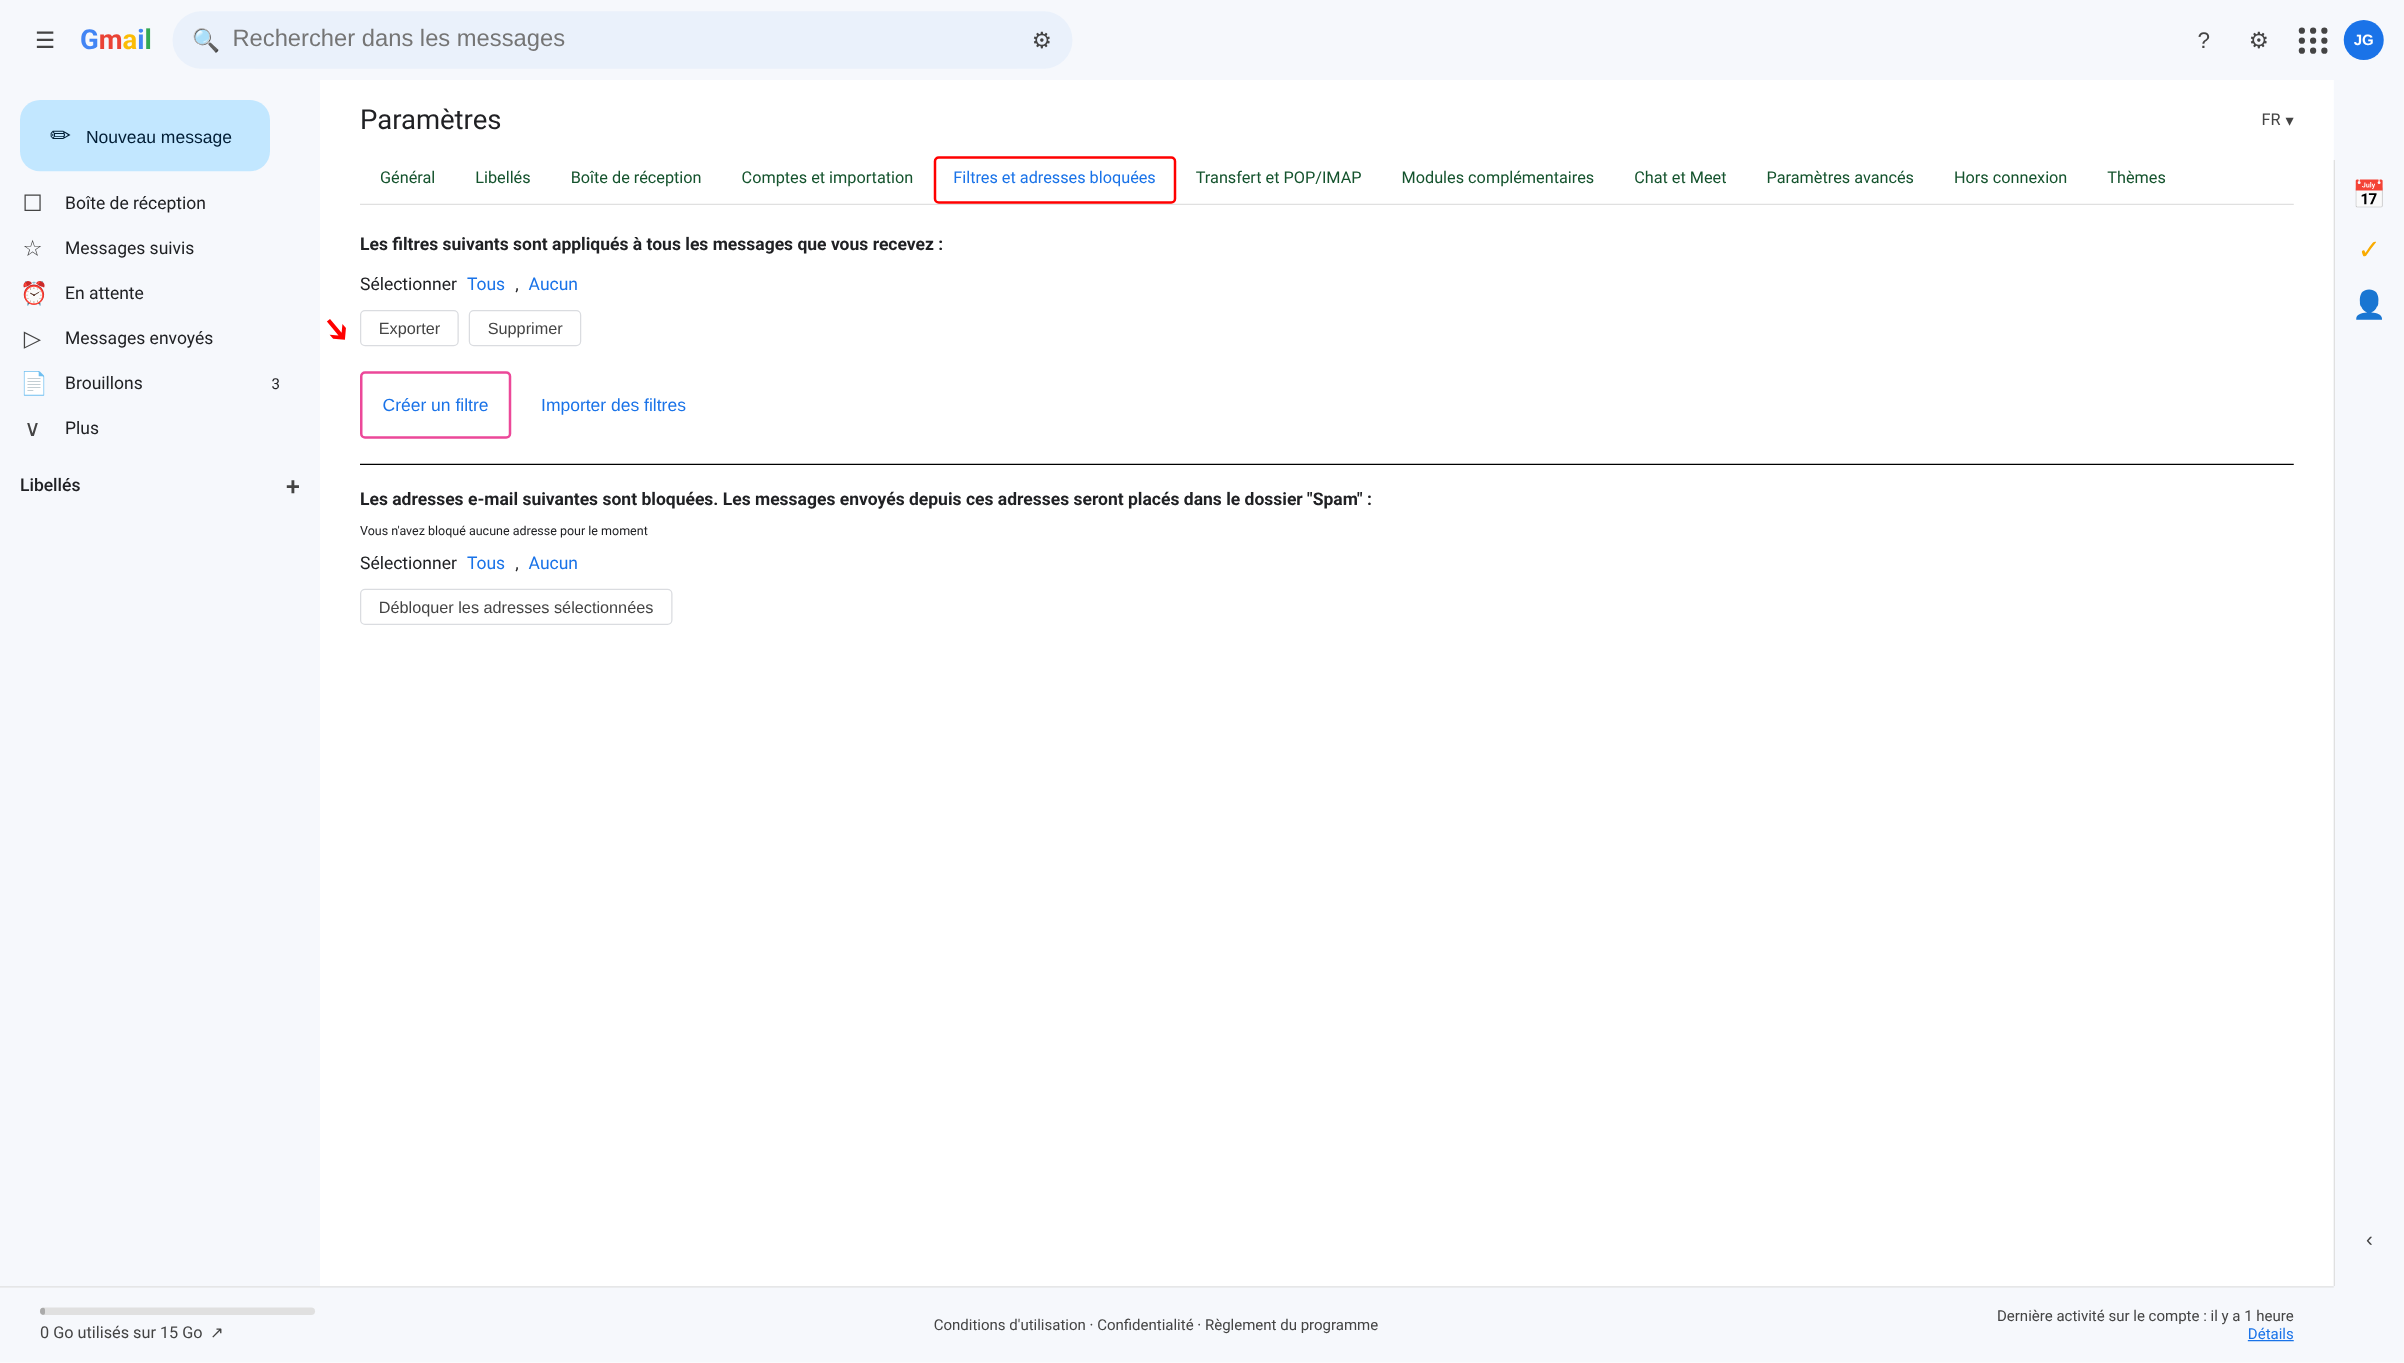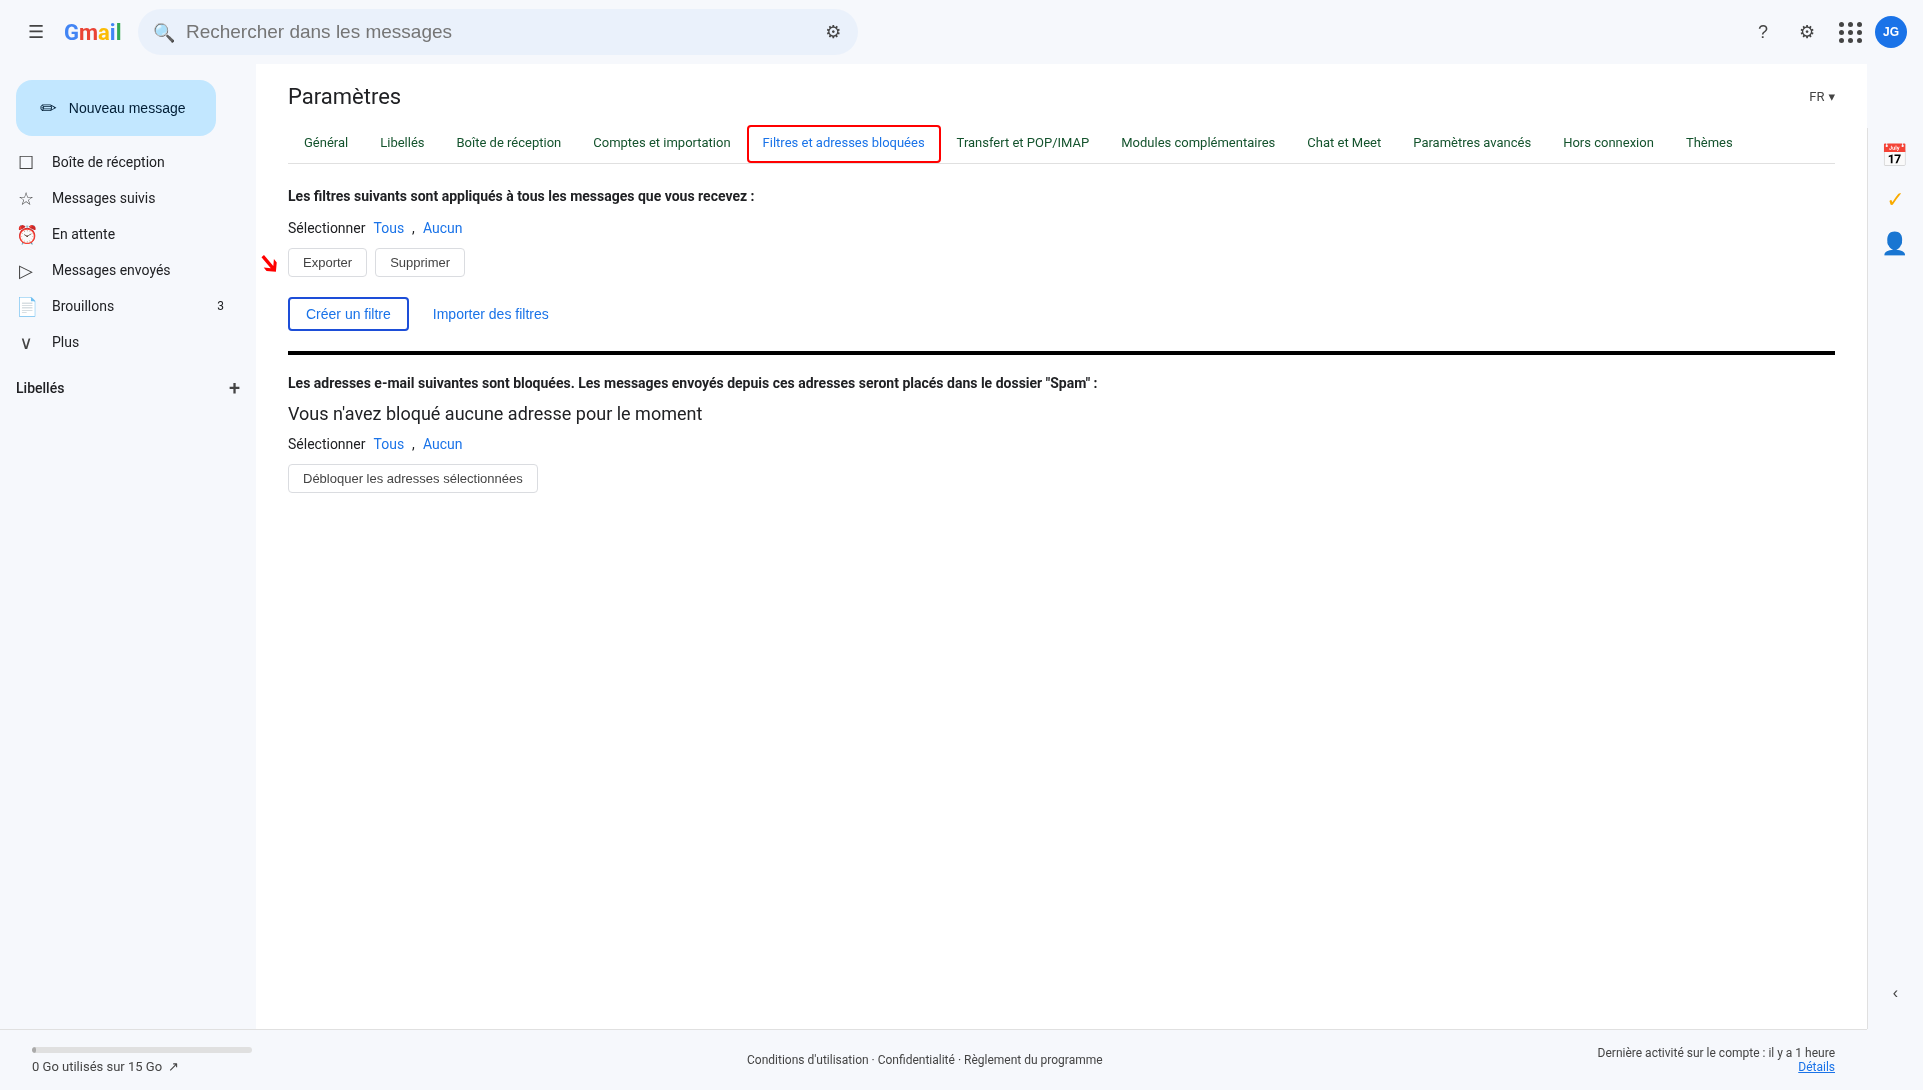--- a/index.html
+++ b/index.html
@@ -260,46 +260,46 @@
     .btn {
       border: 1px solid #dadce0;
       background: white;
       color: #444;
       font-size: 13px;
       padding: 6px 14px;
       border-radius: 4px;
       cursor: pointer;
     }
     .btn-primary-outlined {
-      border: 2px solid #1d4ed8;
+      border: 2px solid #ec4899;
       background: white;
       color: #1a73e8;
       font-size: 14px;
-      padding: 7px 16px;
+      padding: 17px 16px;
       border-radius: 4px;
       cursor: pointer;
       font-weight: 500;
     }
     .link-btn {
       border: none;
       background: transparent;
       color: #1a73e8;
       font-size: 14px;
       cursor: pointer;
       padding: 8px 0;
     }
-    .divider-section { border-top: 4px solid #000000; padding-top: 20px; margin-top: 11px; }
+    .divider-section { border-top: 1px solid #000000; padding-top: 20px; margin-top: 11px; }
     .blocked-section-heading {
       font-size: 14px;
       font-weight: bold;
       color: #202124;
       margin-bottom: 12px;
     }
     .no-blocked-msg {
-      font-size: 18px;
+      font-size: 10px;
       color: #202124;
       margin-bottom: 12px;
     }
 
     
     .footer {
       border-top: 1px solid #e0e0e0;
       padding: 16px 32px;
       display: flex;
       align-items: center;

